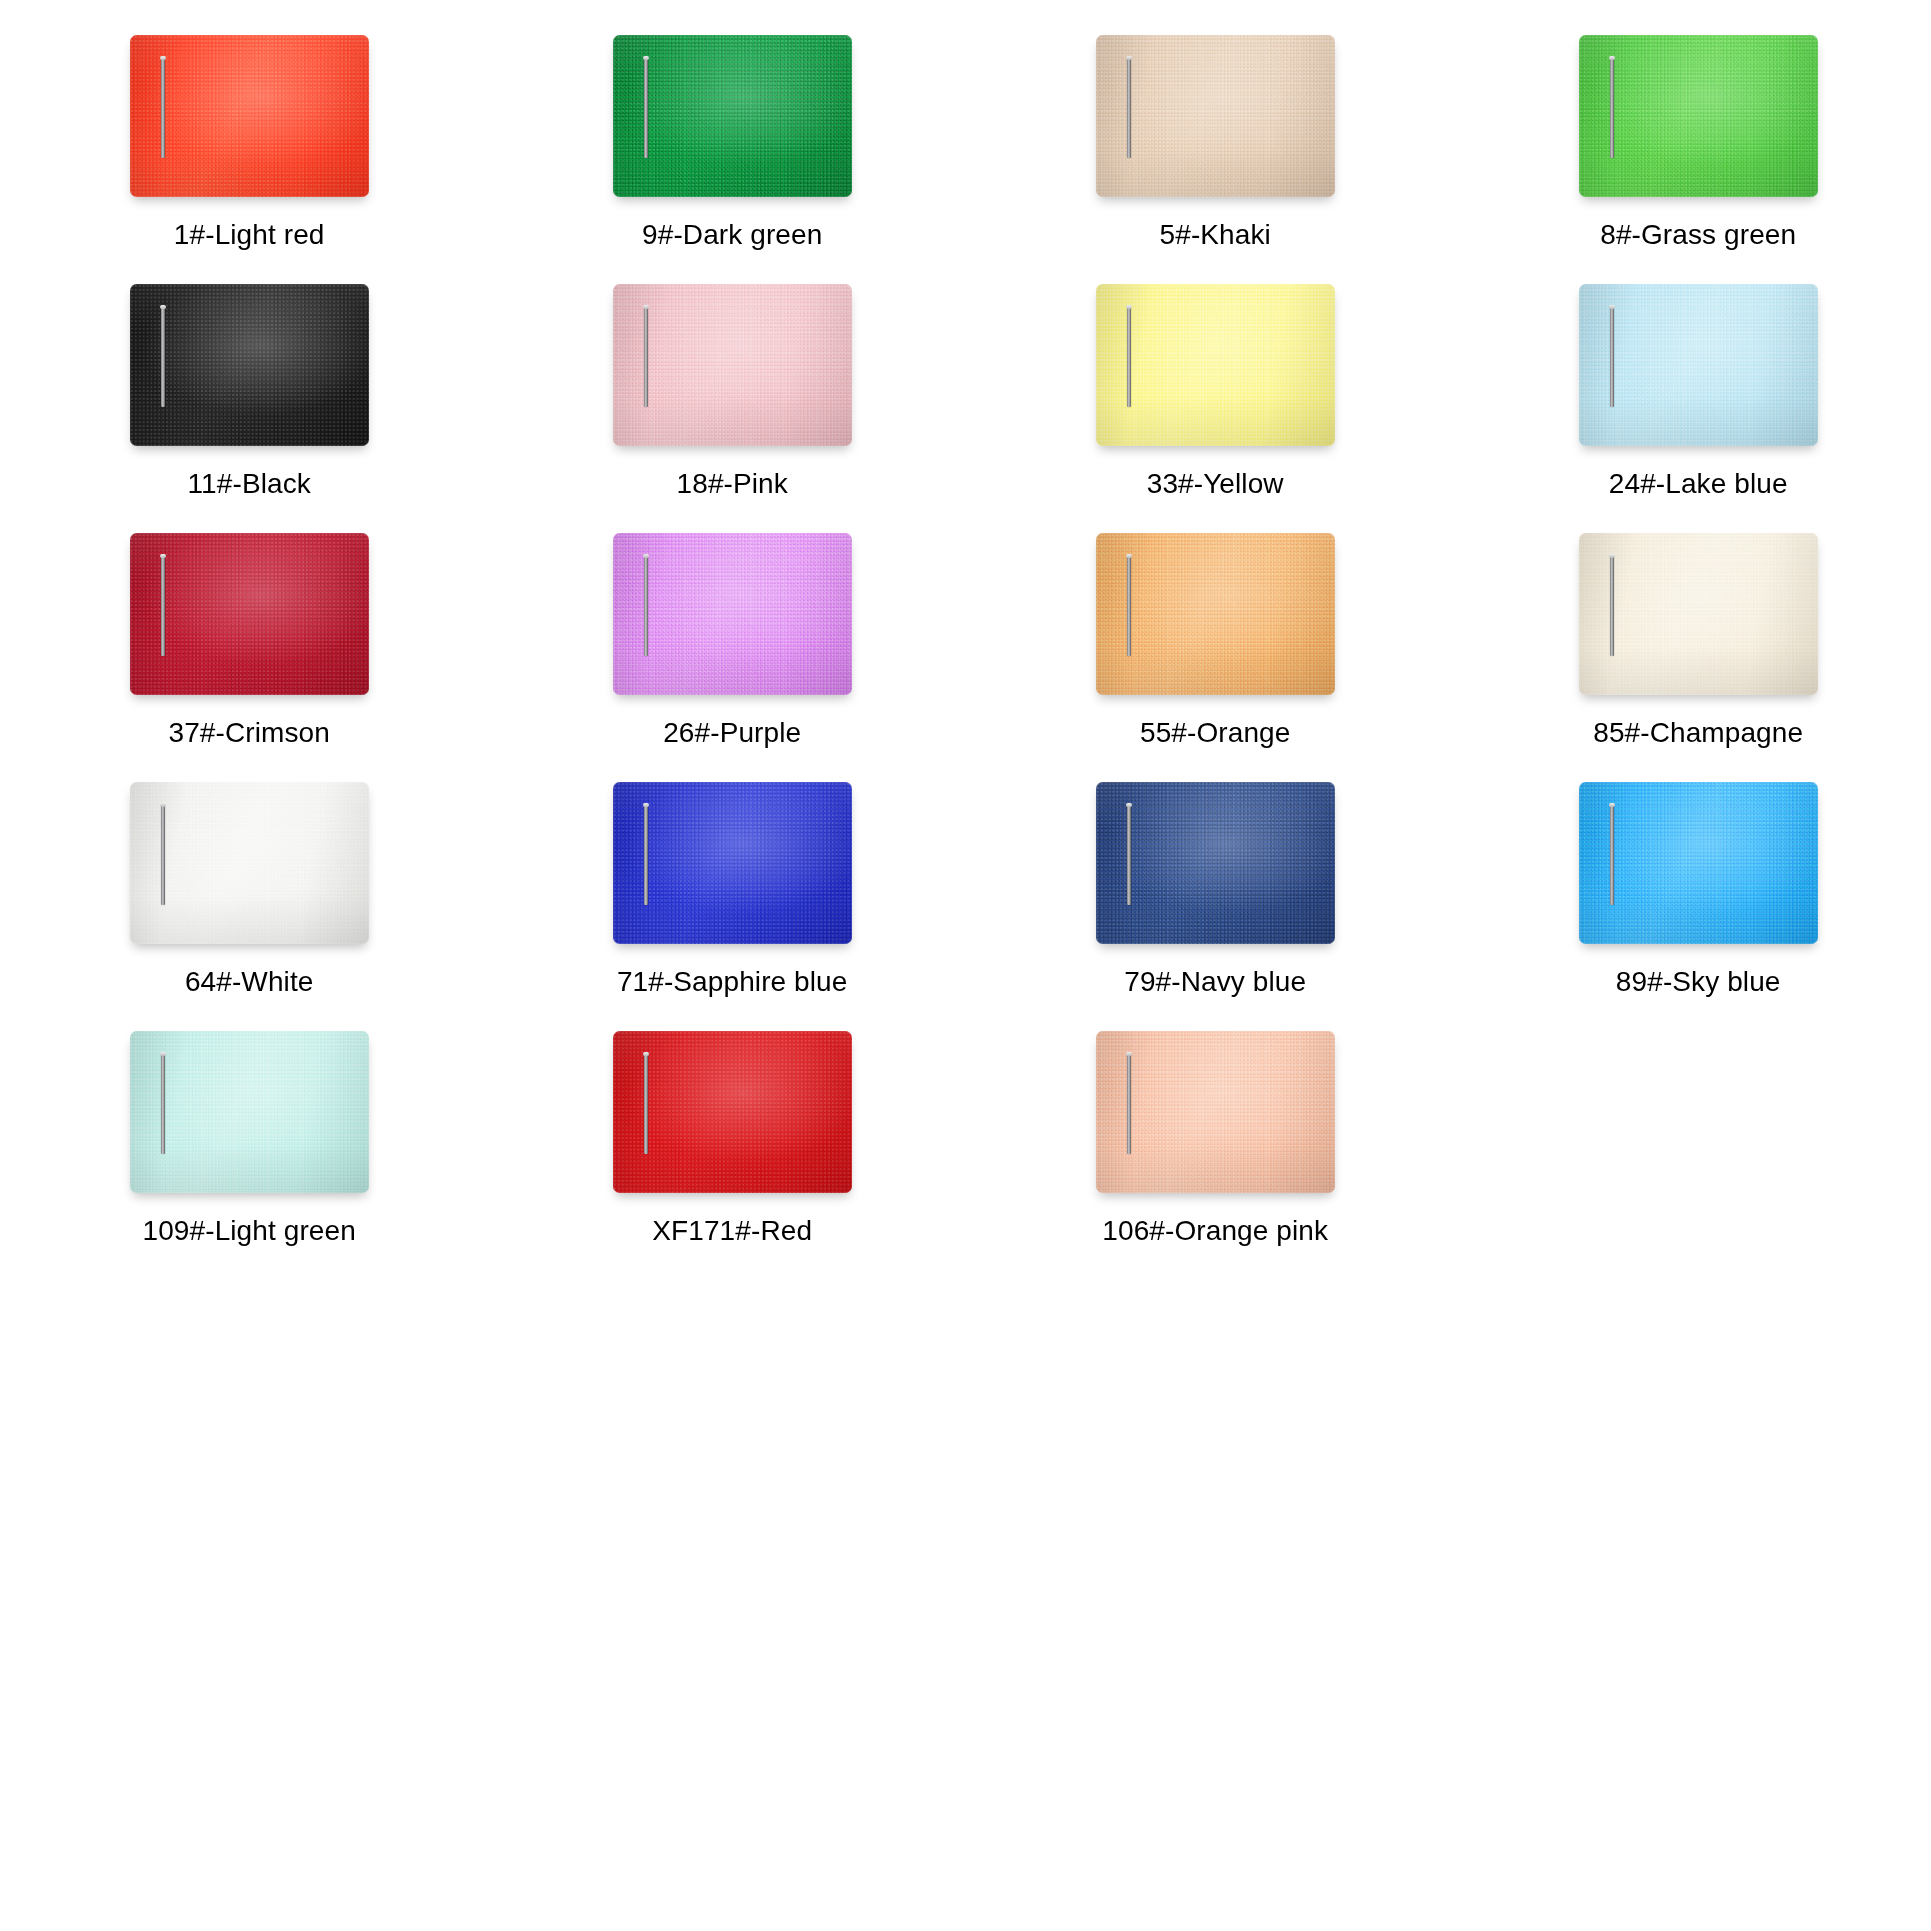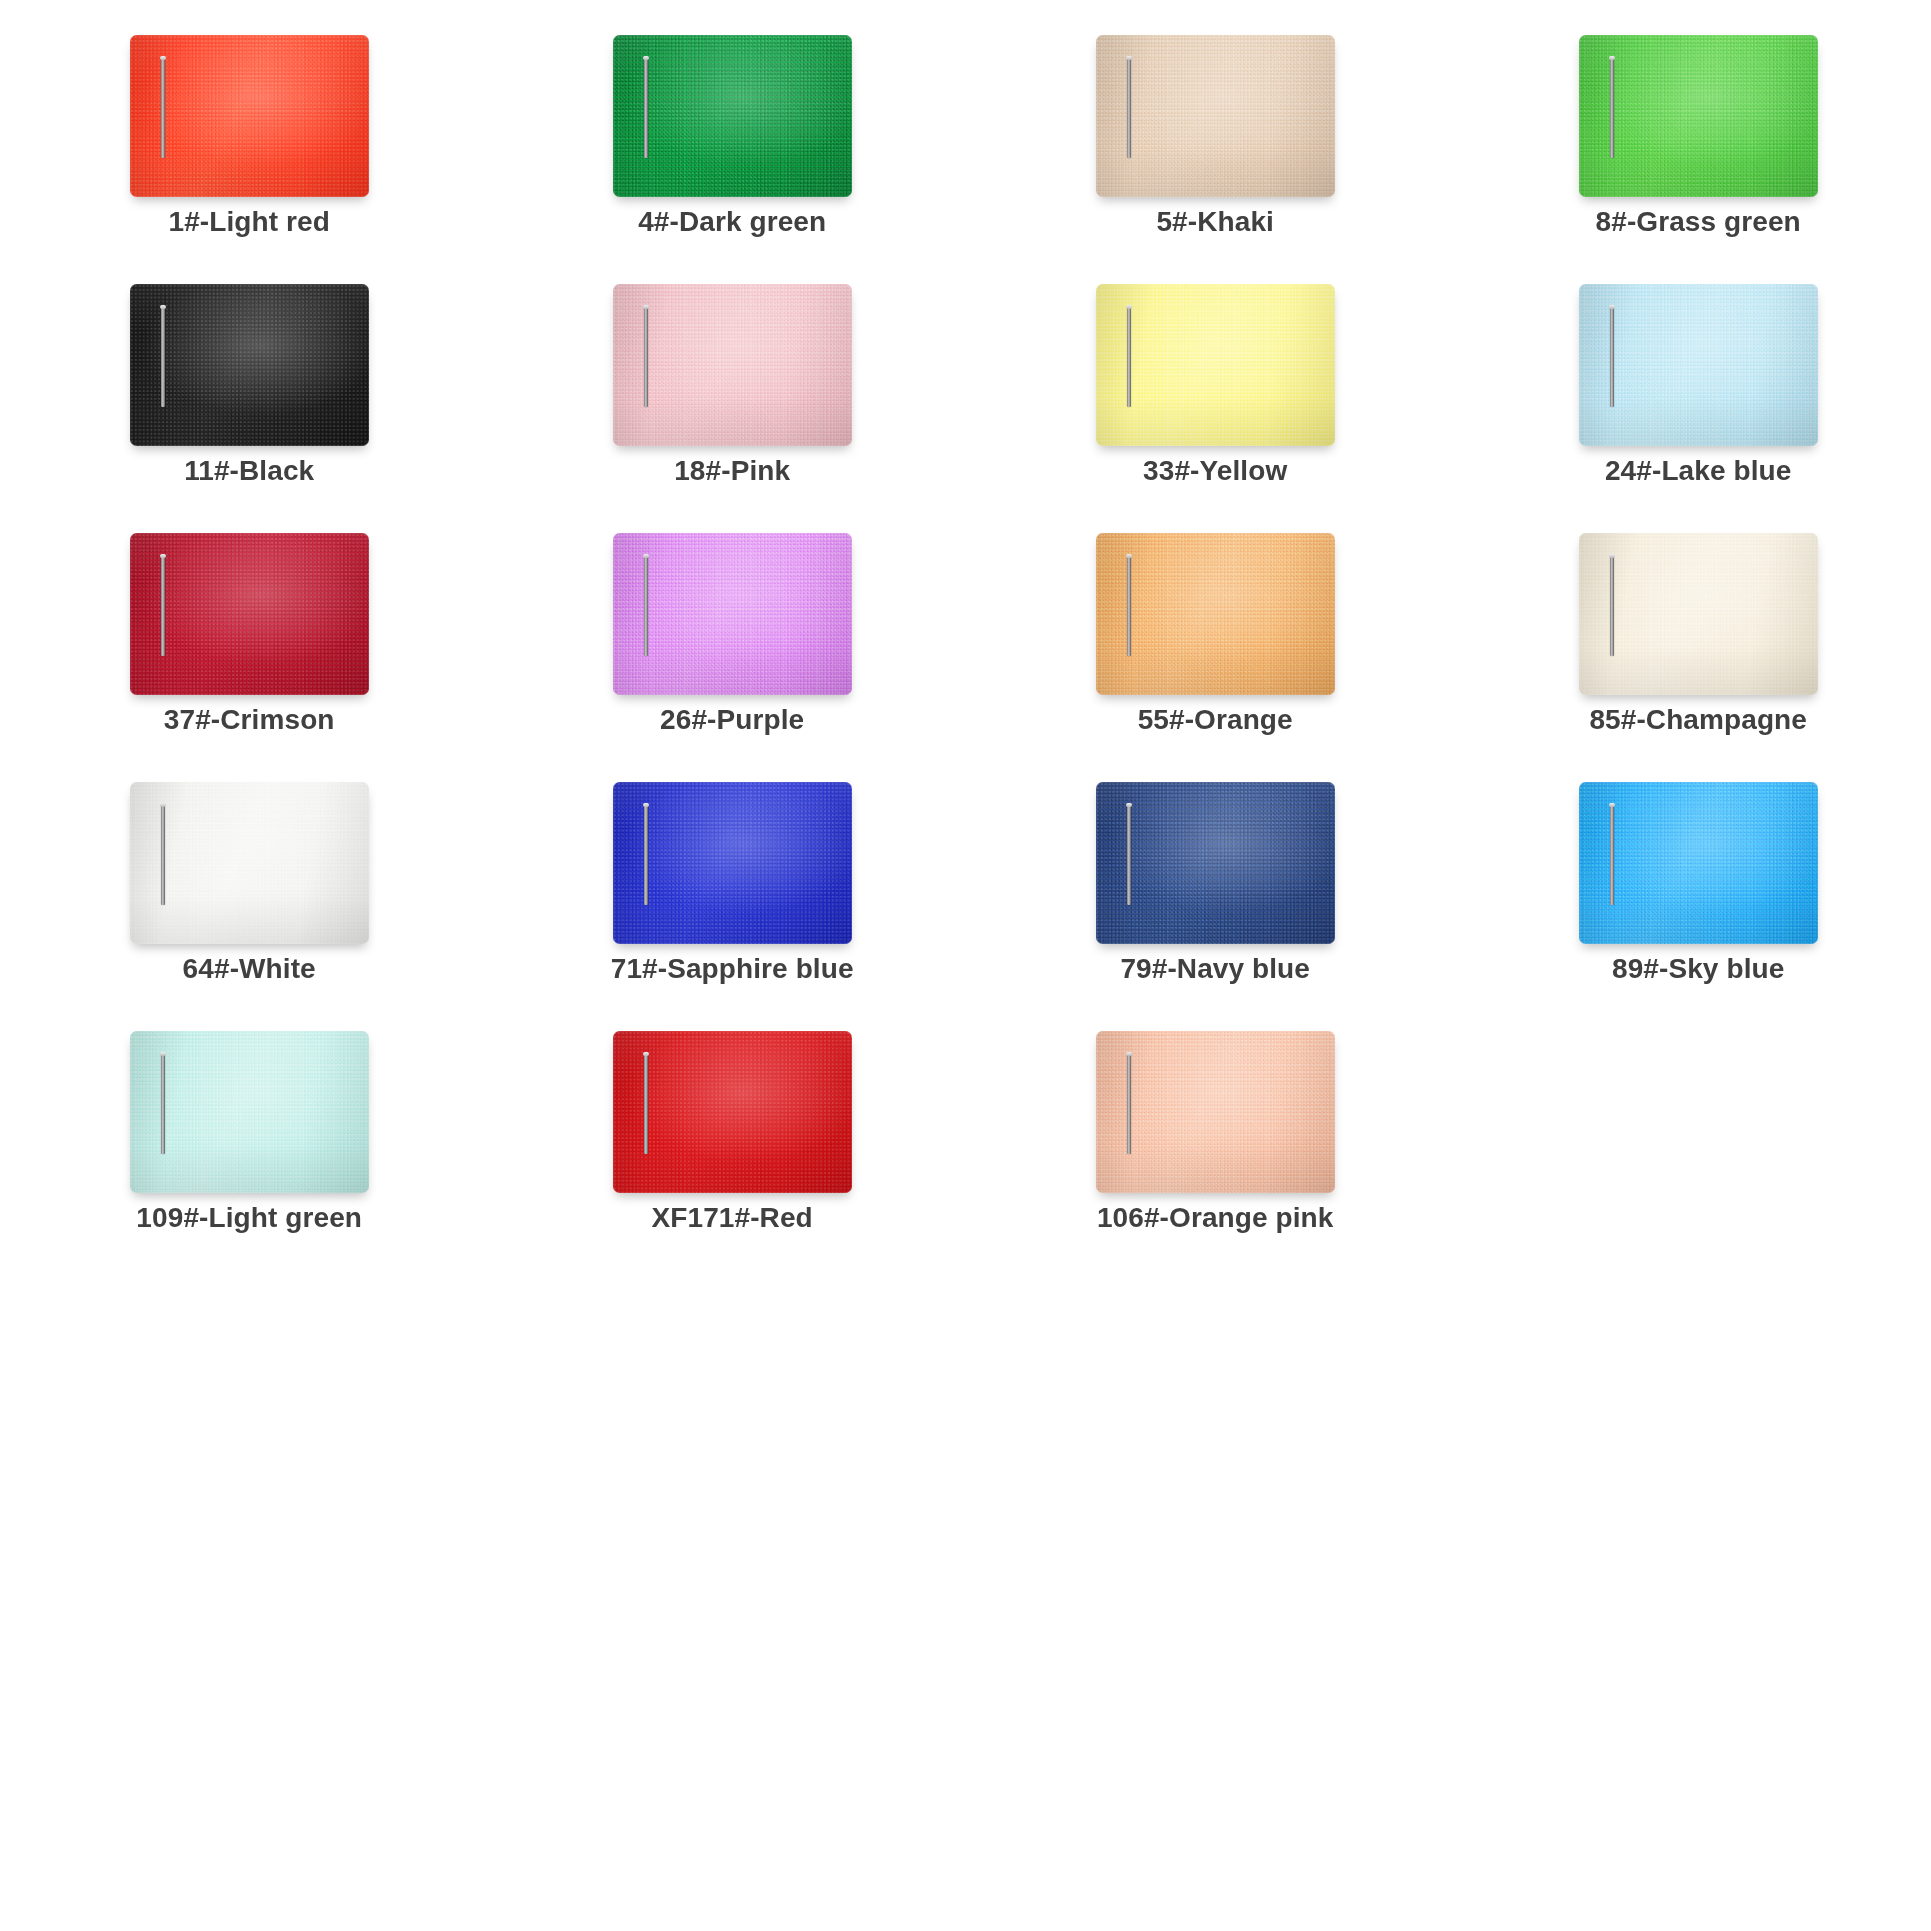--- a/index.html
+++ b/index.html
@@ -111,24 +111,24 @@
   }
   .pin::before {
     content: "";
     position: absolute;
     top: -1.9px; left: -0.5px;
     width: 5.8px; height: 3.9px;
     border-radius: 1.9px;
     background: linear-gradient(180deg, #efefef 0%, #b9b9bb 100%);
   }
   .swatch-label {
-    margin-top: 9px;
+    margin-top: 22px;
     font-size: 28px;
-    font-weight: 700;
-    color: #404040;
+    font-weight: 400;
+    color: #000000;
     letter-spacing: 0.1px;
     white-space: nowrap;
     text-align: center;
   }
 </style>
 </head>
 <body>
 
 <div id="swatch-grid">
     <div class="swatch-cell">
@@ -148,21 +148,21 @@
       <div class="swatch-wrap">
         <div class="swatch">
           <div class="fill" style="background: linear-gradient(115deg, rgb(8, 123, 50) 0%, rgb(10, 141, 58) 45%, rgb(8, 123, 50) 100%);"></div>
           <div class="knit"></div>
           <div class="knit2"></div>
           <div class="sheen"></div>
           <div class="edge"></div>
         </div>
         <div class="pin"></div>
       </div>
-      <div class="swatch-label">4#-Dark green</div>
+      <div class="swatch-label">9#-Dark green</div>
     </div>
     <div class="swatch-cell">
       <div class="swatch-wrap">
         <div class="swatch">
           <div class="fill" style="background: linear-gradient(115deg, rgb(223, 194, 166) 0%, rgb(230, 205, 179) 45%, rgb(223, 194, 166) 100%);"></div>
           <div class="knit"></div>
           <div class="knit2"></div>
           <div class="sheen"></div>
           <div class="edge"></div>
         </div>

